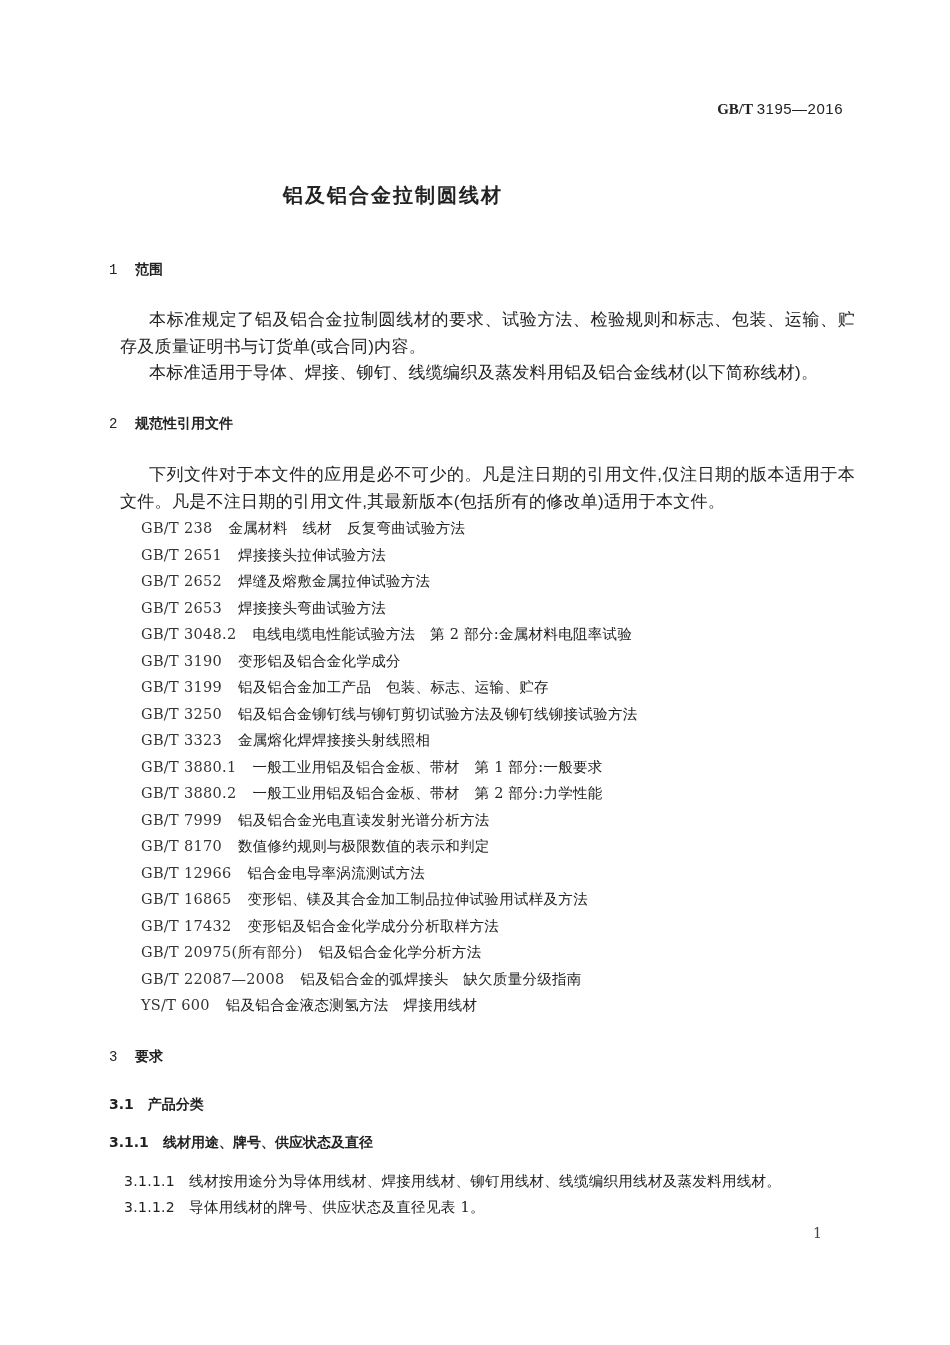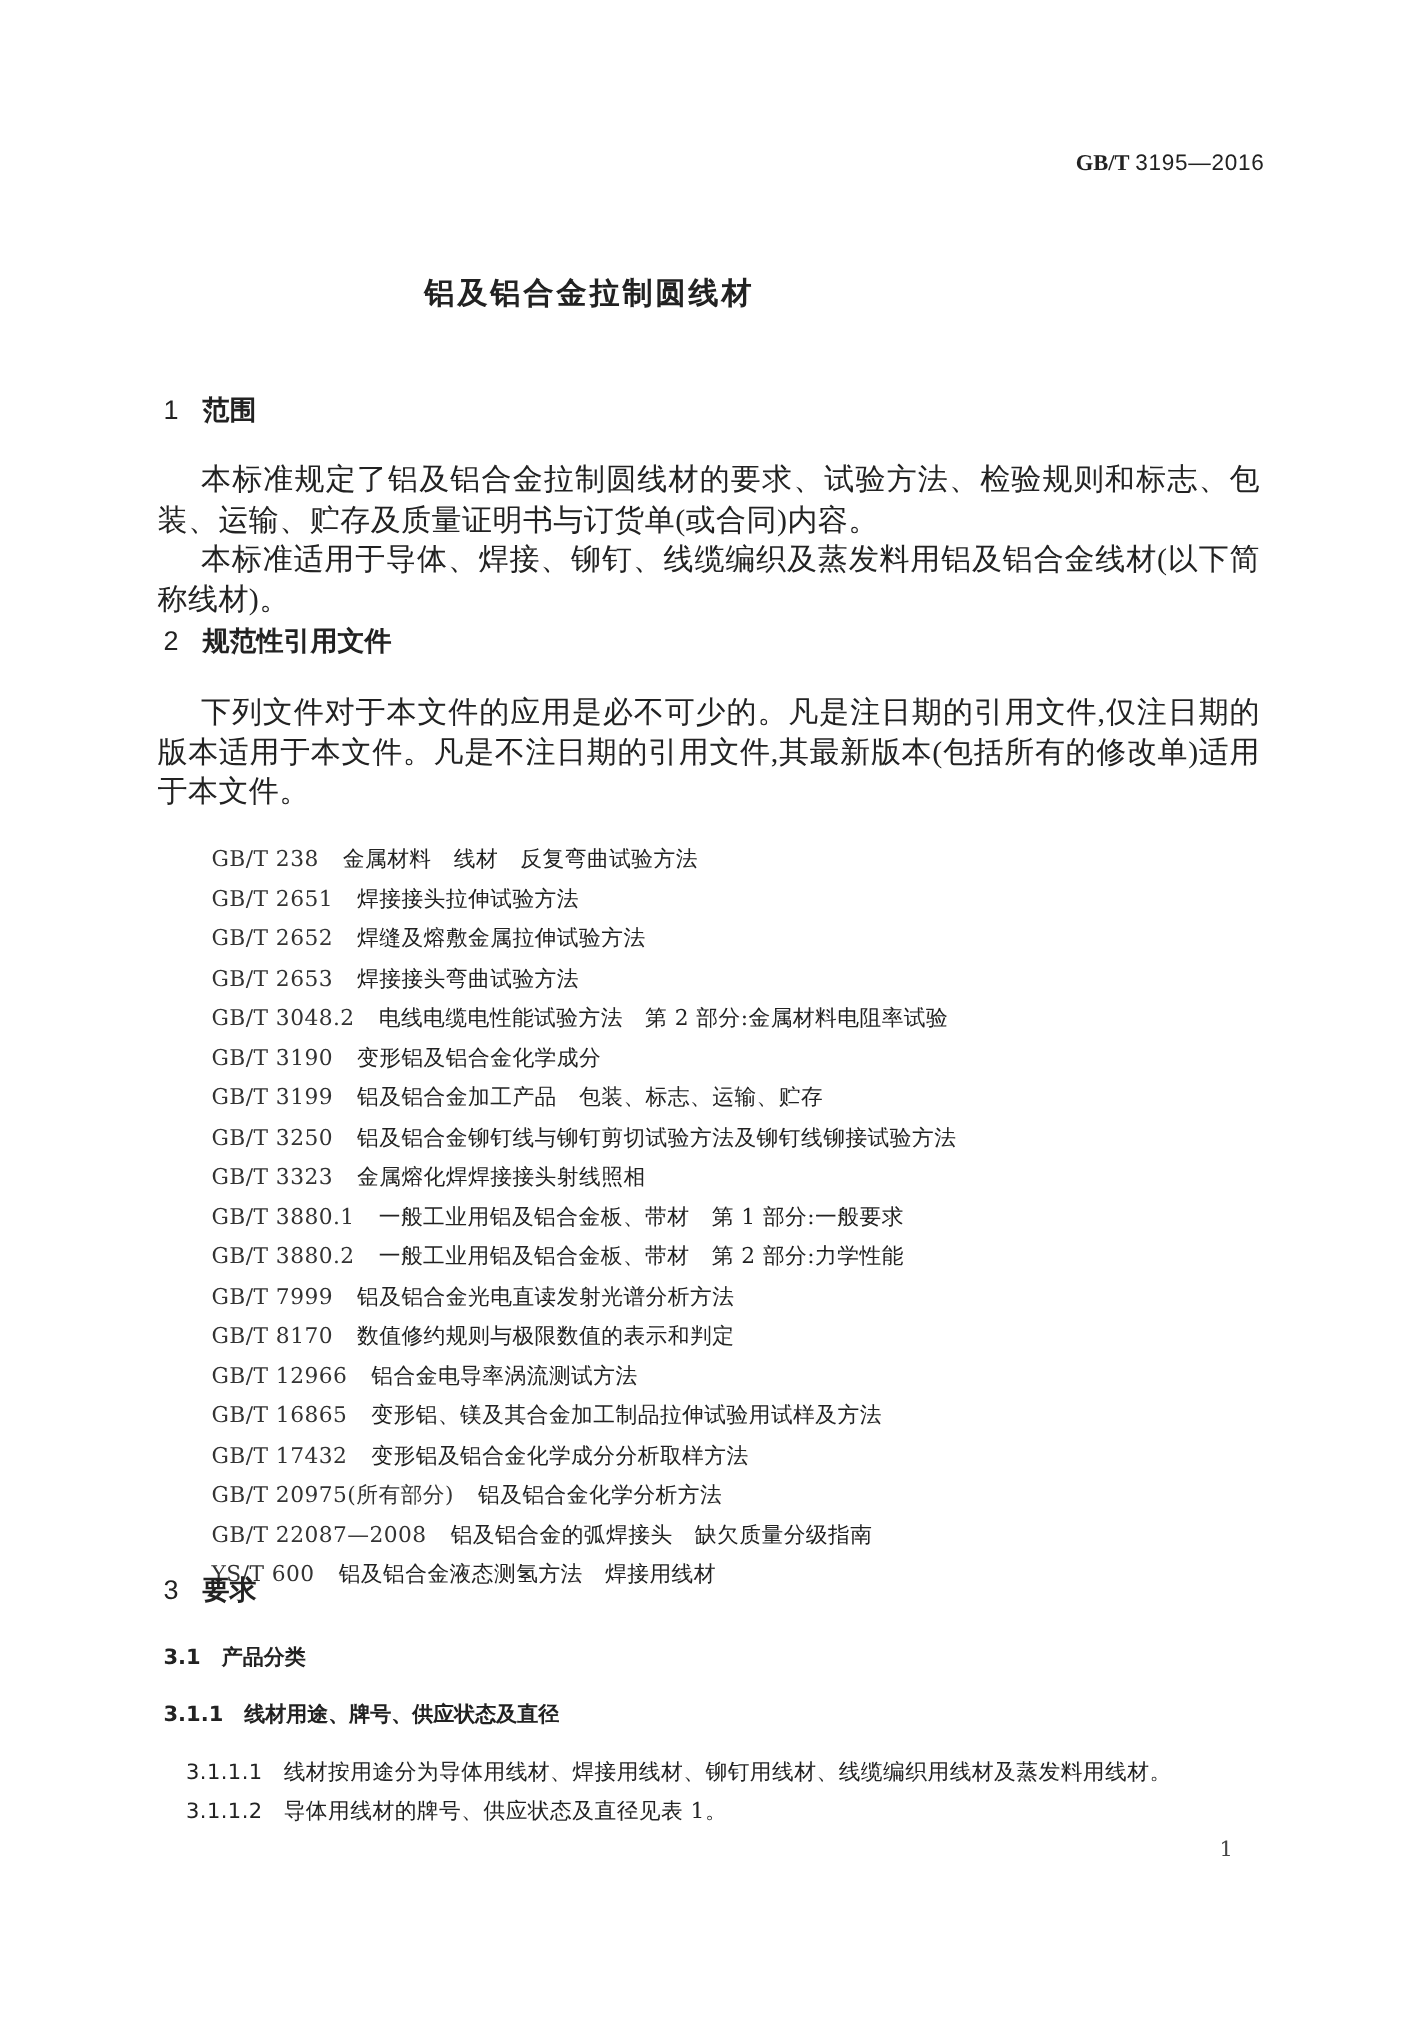--- a/index.html
+++ b/index.html
@@ -2,26 +2,26 @@
 <html><head>
 <meta charset="utf-8">
 <style>
   html, body { margin: 0; padding: 0; background: #ffffff; }
   body { width: 950px; height: 1345px; position: relative; overflow: hidden; color: #222; }
   .abs { position: absolute; white-space: nowrap; }
   .std-no { right: 107px; top: 100px; font-size: 15px; }
   .std-no .gb { font-family: "Liberation Serif", serif; font-weight: bold; }
   .std-no .num { font-family: "Liberation Sans", sans-serif; letter-spacing: 0.5px; }
   .doc-title { left: 0; width: 786px; text-align: center; top: 182px; font-size: 20px; font-weight: bold; letter-spacing: 2px; font-family: "DejaVu Sans", sans-serif; }
-  .h1 { font-family: Liberation Sans, sans-serif; font-size: 18px; font-weight: bold; left: 109px; }
+  .h1 { font-family: Liberation Mono, monospace; font-size: 14px; font-weight: bold; left: 109px; }
   .h1 .n { display: inline-block; width: 26px; font-weight: normal; }
   .h2 { font-family: "DejaVu Sans", sans-serif; font-size: 14px; font-weight: bold; left: 109px; }
   .h2 .n { font-weight: bold; margin-right: 14px; }
-  .para { font-family: Liberation Serif, serif; font-size: 20px; left: 105px; width: 735px; white-space: normal; line-height: 26.5px; text-indent: 29px; text-align: justify; letter-spacing: 0.3px; }
-  .ref-list { left: 141px; top: 515px; font-family: "DejaVu Serif", serif; font-size: 14.5px; letter-spacing: 0.3px; margin-top: 45px; }
+  .para { font-family: Liberation Sans, sans-serif; font-size: 17px; left: 120px; width: 735px; white-space: normal; line-height: 26.5px; text-indent: 29px; text-align: justify; letter-spacing: 0.3px; }
+  .ref-list { left: 141px; top: 515px; font-family: "DejaVu Serif", serif; font-size: 14.5px; letter-spacing: 0.3px; }
   .ref-item { height: 26.5px; line-height: 26.5px; white-space: nowrap; }
   .ref-item .code { color: #333; margin-right: 16px; }
   .clause { font-family: "DejaVu Serif", serif; font-size: 14.5px; left: 107px; letter-spacing: 0.3px; }
   .clause .n { font-family: "DejaVu Sans", sans-serif; font-size: 14px; margin-right: 14px; margin-left: 17px; }
   .page-num { right: 128px; top: 1225px; font-family: "DejaVu Serif", serif; font-size: 14px; color: #444; }
 </style>
 </head>
 <body>
 
 <div class="abs std-no">

